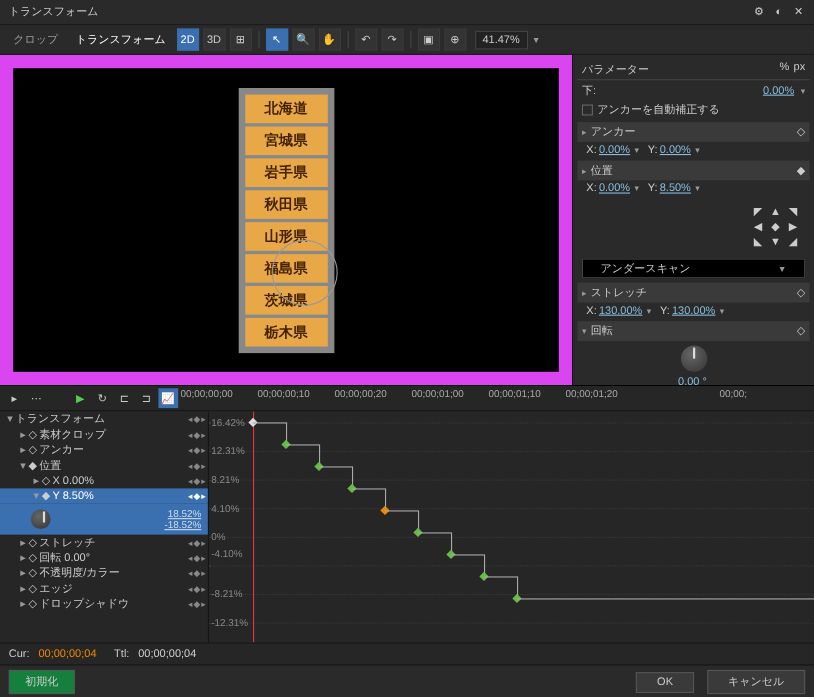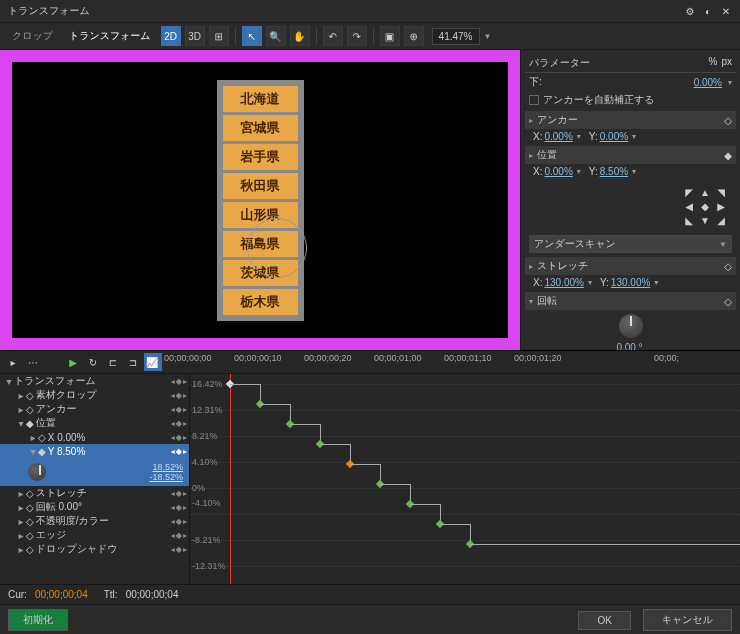--- a/index.html
+++ b/index.html
@@ -56,21 +56,21 @@
 .graph{flex:1;background:#262626;position:relative;overflow:hidden}
 .gline{position:absolute;left:0;right:0;border-top:1px dotted #3a3a3a}
 .glabel{position:absolute;left:2px;font-size:9px;color:#888}
 .keypt{position:absolute;width:6px;height:6px;background:#6b4;transform:rotate(45deg)}
 .keypt.o{background:#e80}
 .keypt.w{background:#ddd}
 .playhead{position:absolute;top:0;bottom:0;width:1px;background:#e33}
 .footer{display:flex;align-items:center;padding:4px 8px;background:#2a2a2a;border-top:1px solid #151515;gap:8px}
 .fbtn{padding:3px 14px;border:1px solid #555;background:#15803d}
 .fbtn2{padding:3px 18px;border:1px solid #555;background:#3a3a3a;margin-left:4px}
-.dropdown{flex:1;background:#404040;border:1px solid #444;padding:1px 4px;display:flex;justify-content:space-between;align-items:center}
+.dropdown{flex:1;background:#000000;border:1px solid #444;padding:1px 16px;display:flex;justify-content:space-between;align-items:center}
 </style>
 </head>
 <body>
 
 <div class="titlebar">
   <span>トランスフォーム</span>
   <div class="ctrls">
     <span>⚙</span>
     <span>◐</span>
     <span>✕</span>

